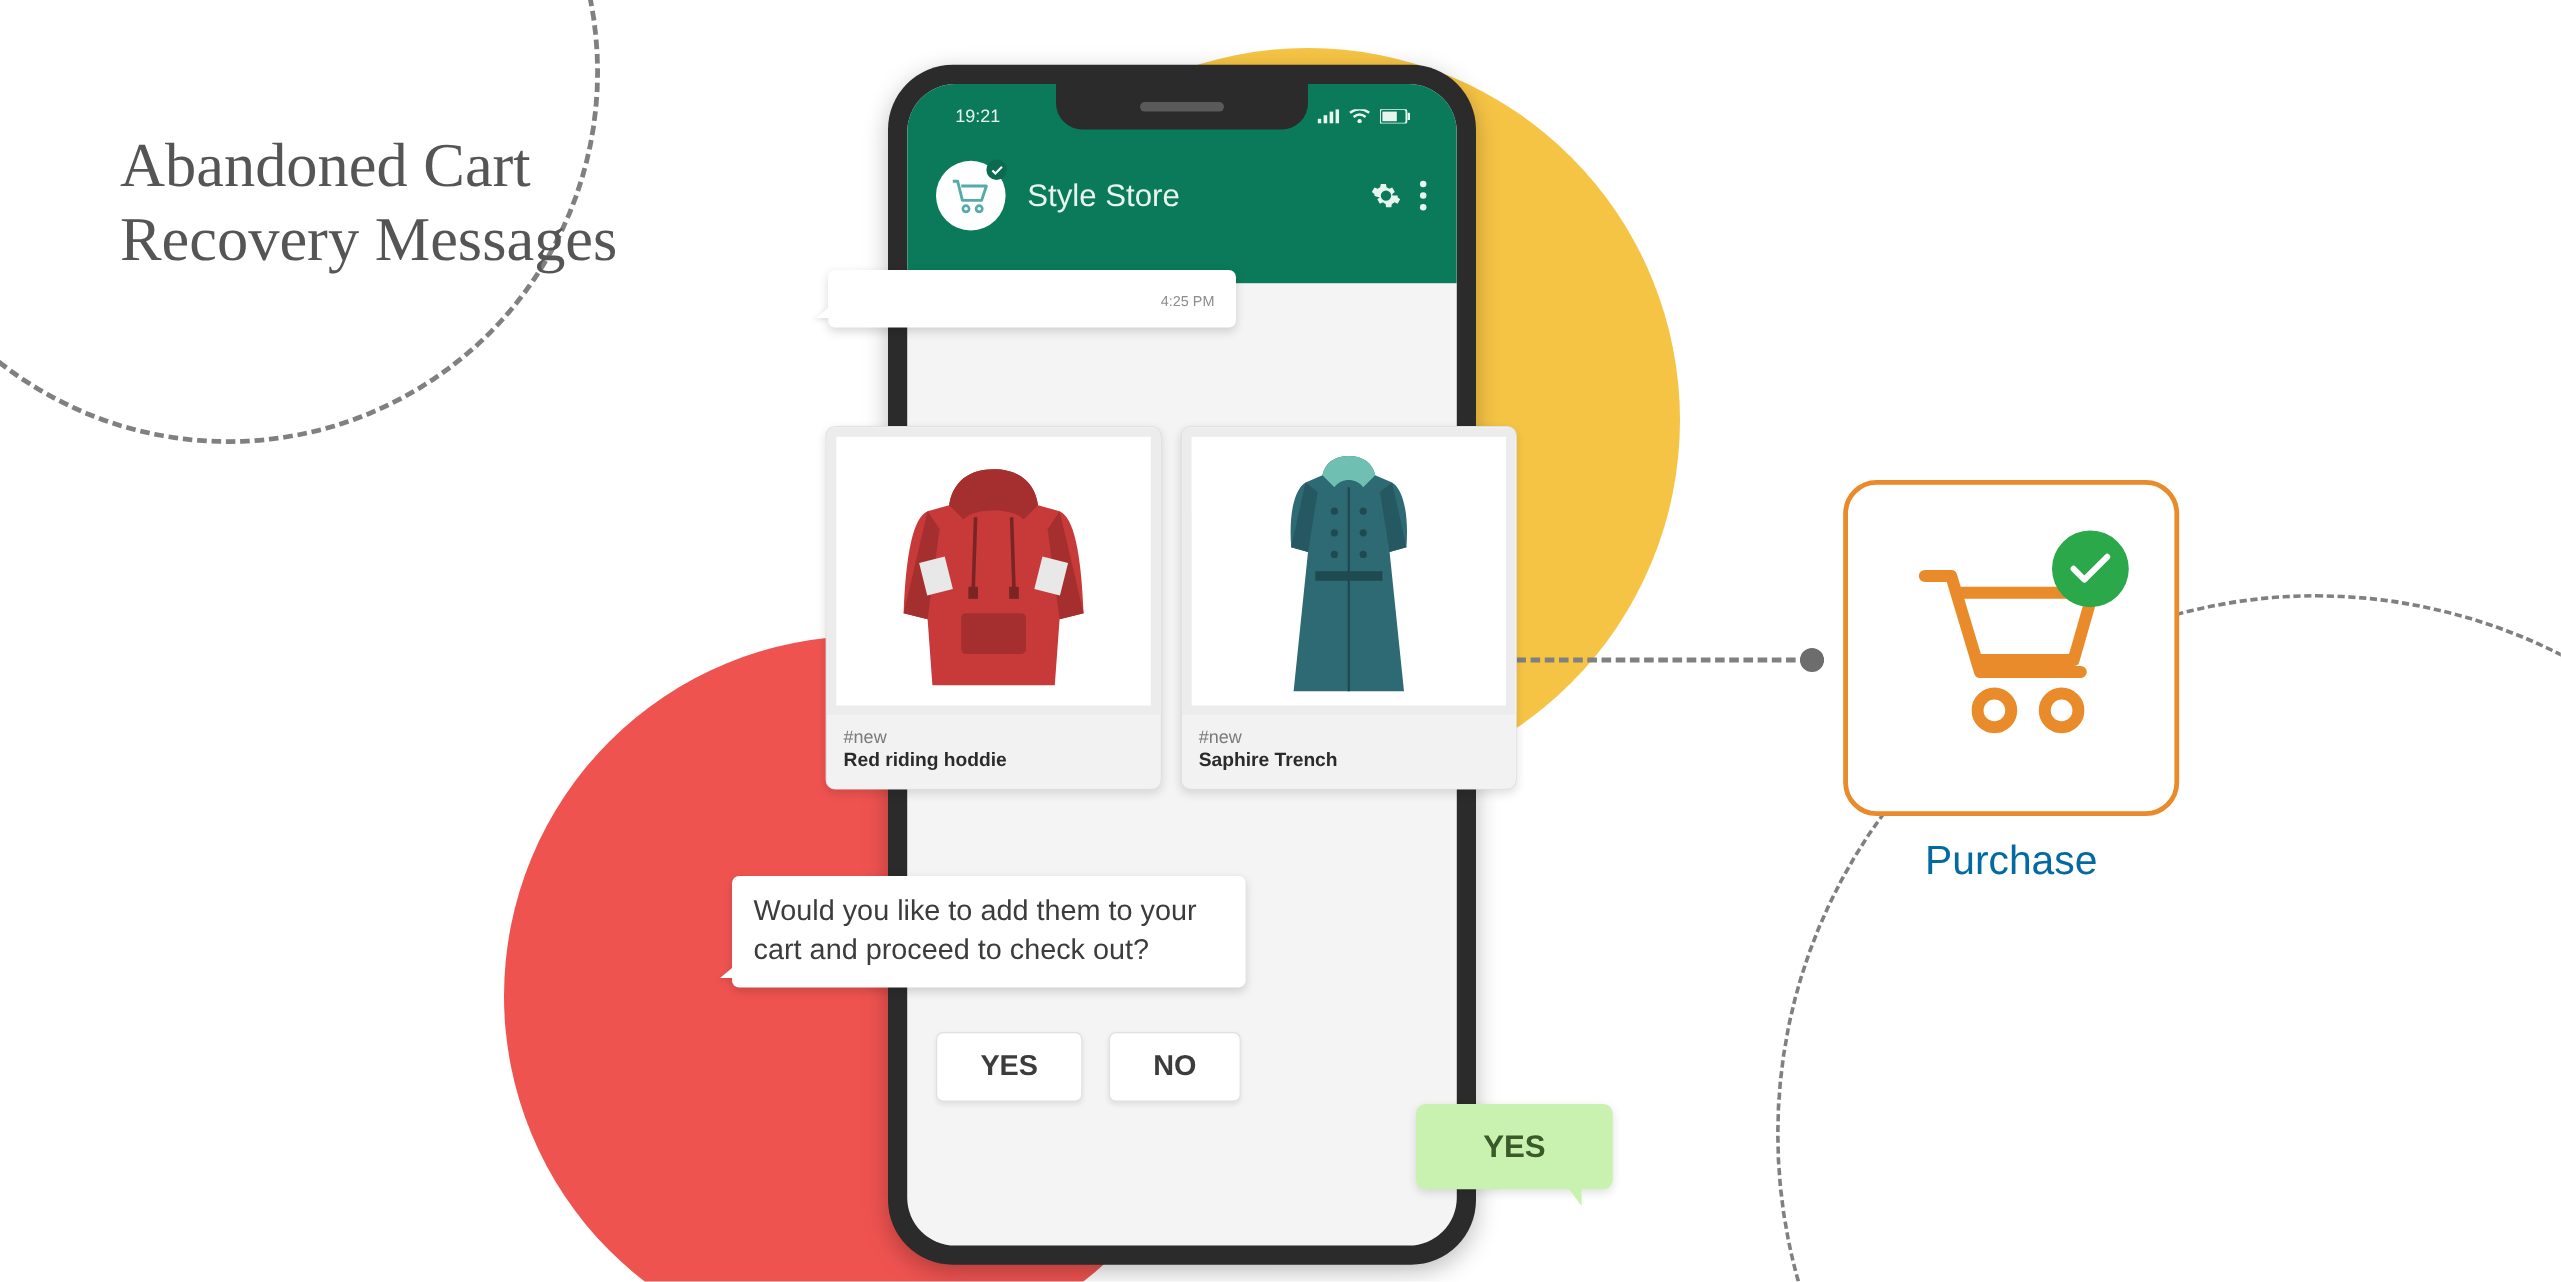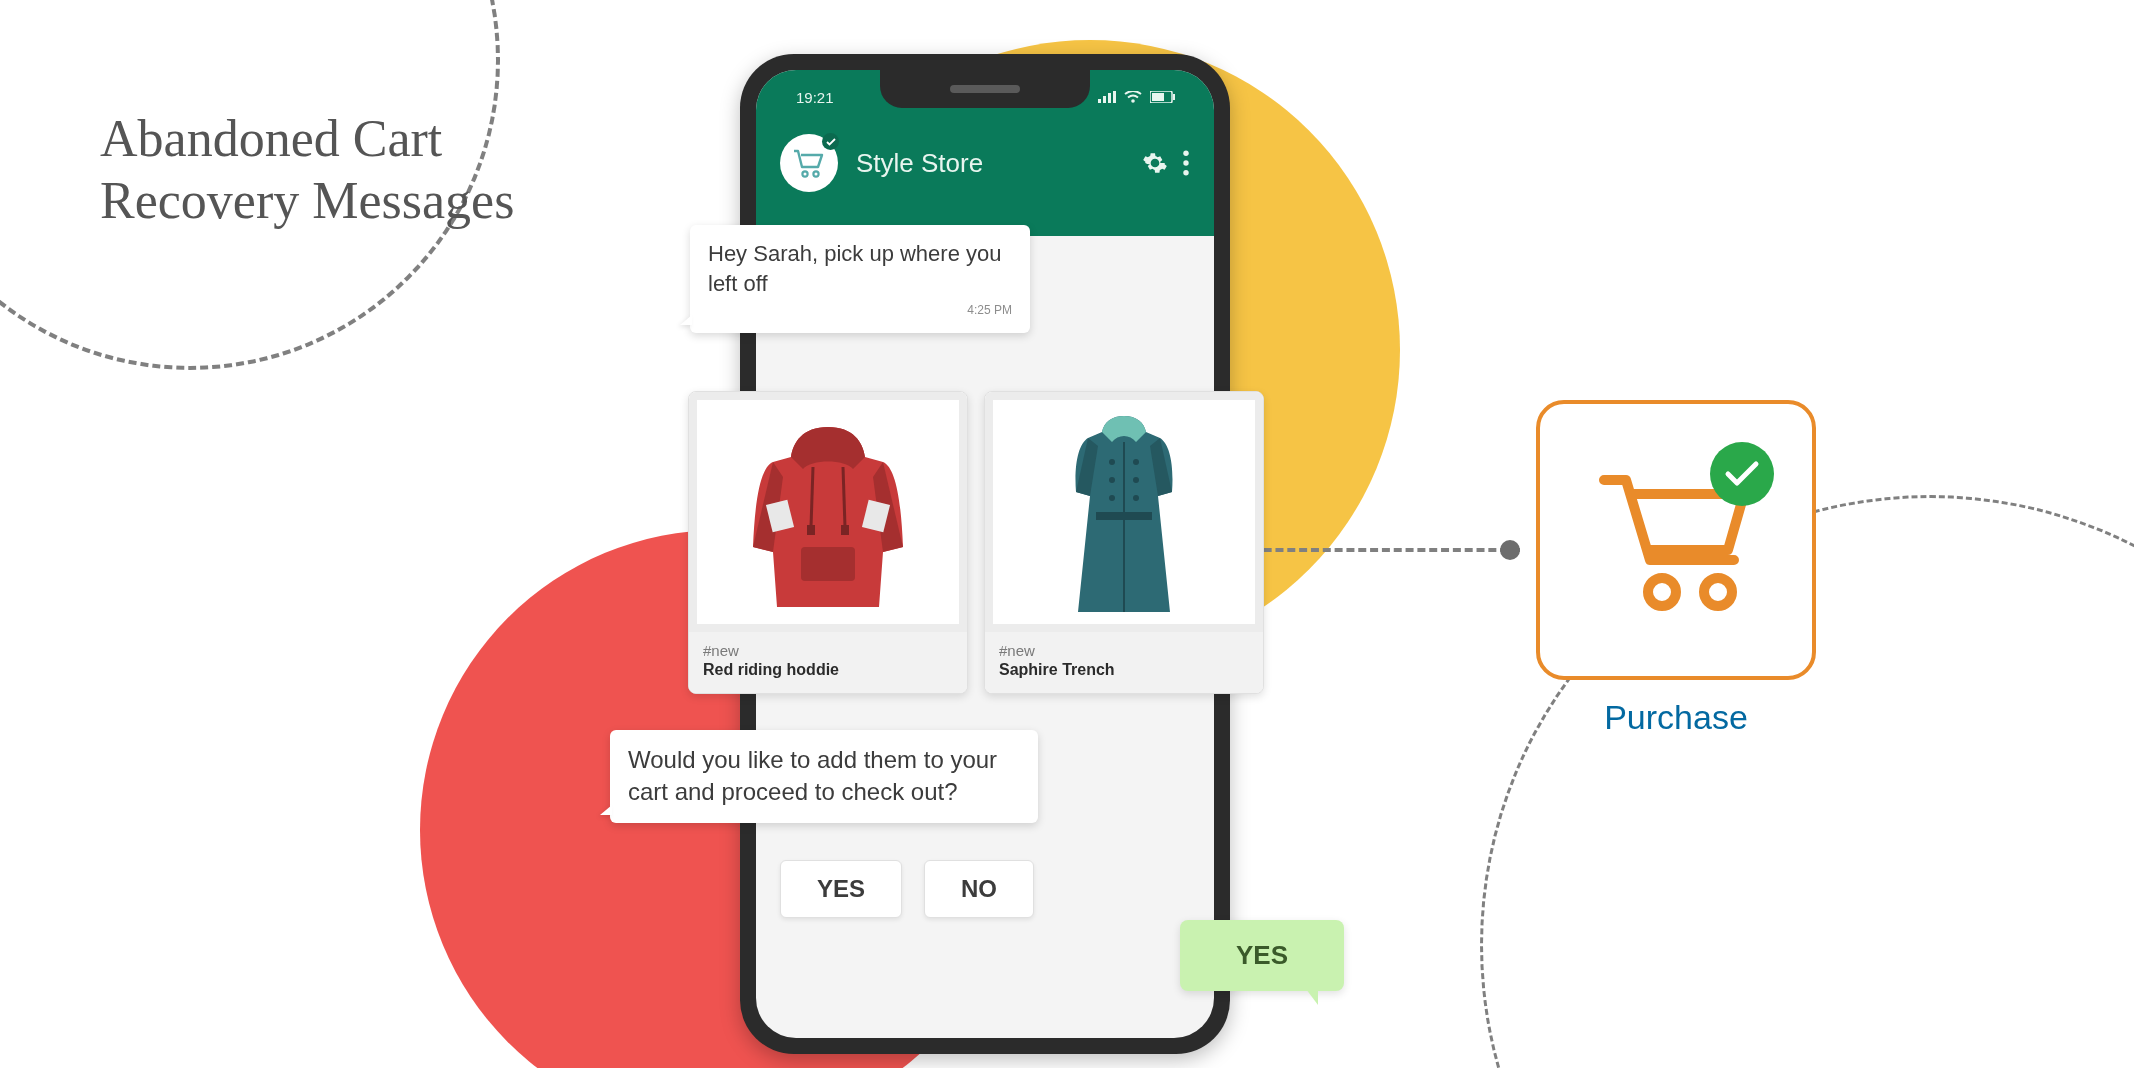--- a/index.html
+++ b/index.html
@@ -200,21 +200,20 @@
     gap: 16px;
     z-index: 6;
   }
   .card {
     width: 280px;
     background: #fff;
     border: 1px solid var(--card-border);
     border-radius: 8px;
     overflow: hidden;
     box-shadow: 0 3px 8px rgba(0,0,0,0.12);
-    margin-top: 36px;
   }
   .card-img {
     height: 240px;
     background: #fff;
     display: flex;
     align-items: center;
     justify-content: center;
     border: 8px solid #ececec;
     border-radius: 6px 6px 0 0;
   }
@@ -398,21 +397,20 @@
               <circle cx="3" cy="12" r="2.5" fill="#e8f5ef"></circle>
               <circle cx="3" cy="21" r="2.5" fill="#e8f5ef"></circle>
             </svg>
         </div>
       </div>
     </div>
   </div>
 </div>
 
 <div class="bubble bubble-1 tail-left">
-  <div>Hey Sarah, pick up where you left off</div>
   <div class="bubble-time">4:25 PM</div>
 </div>
 
 <div class="cards">
   <div class="card">
     <div class="card-img">
       <svg width="190" height="210" viewBox="0 0 190 210">
         <path d="M95 20 C70 20 60 35 58 50 L40 55 C28 60 22 90 20 140 L40 145 L44 200 L146 200 L150 145 L170 140 C168 90 162 60 150 55 L132 50 C130 35 120 20 95 20 Z" fill="#c83a3a"></path>
         <path d="M58 50 C60 35 70 20 95 20 C120 20 130 35 132 50 L120 62 C112 52 78 52 70 62 Z" fill="#a52f2f"></path>
         <path d="M40 55 L20 140 L40 145 L50 70 Z" fill="#a52f2f"></path>

